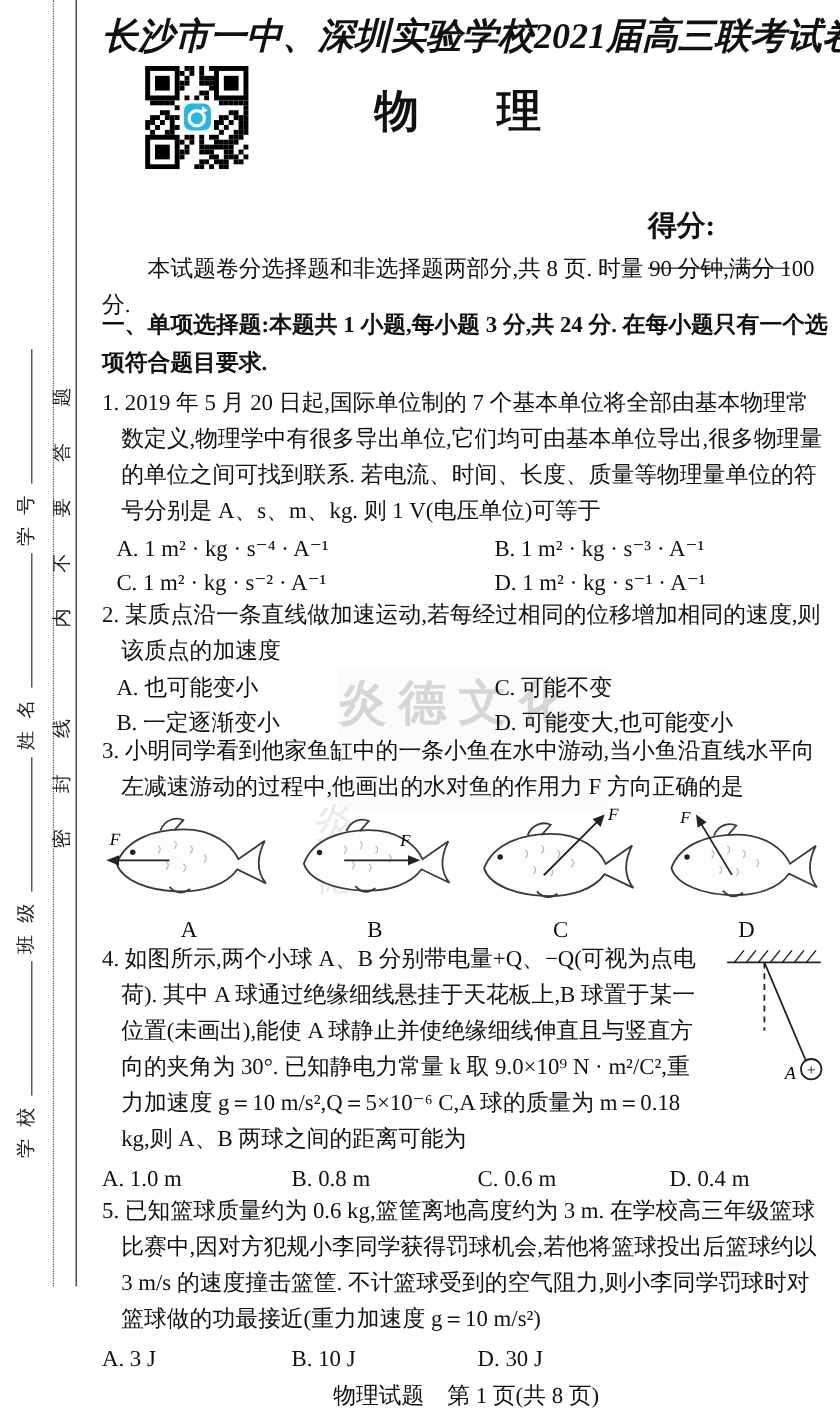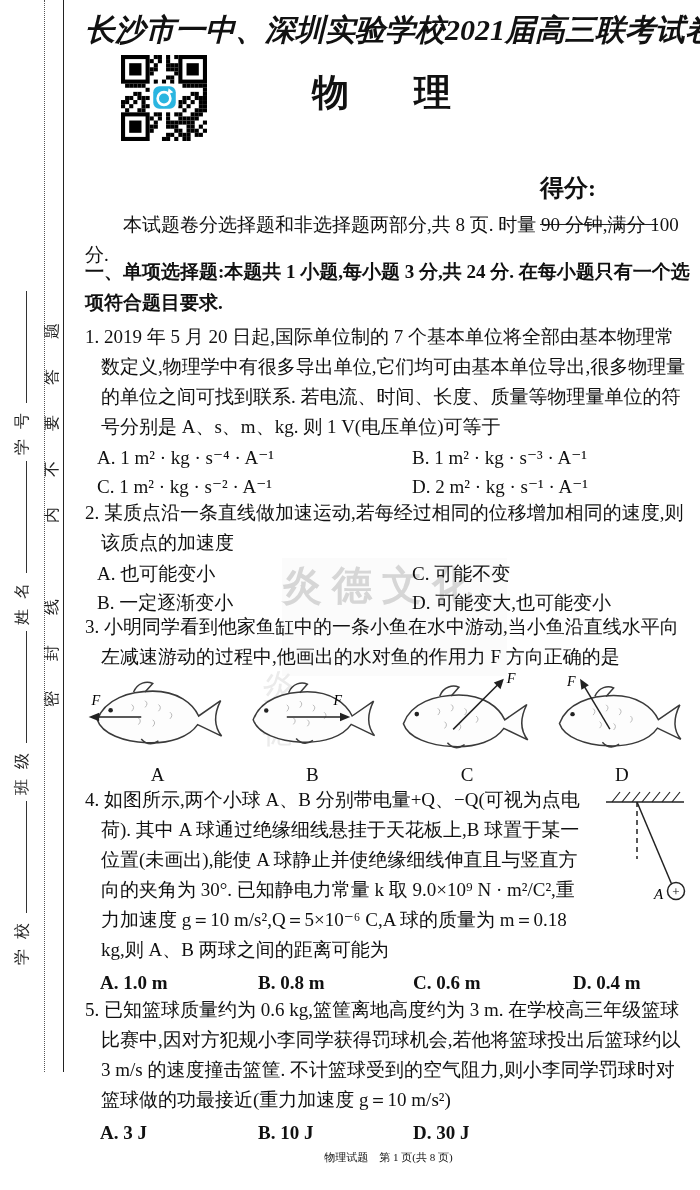--- a/index.html
+++ b/index.html
@@ -36,34 +36,34 @@
   .score{position:absolute;left:508px;top:172px;font-size:24px;font-weight:bold;margin-left:32px;}
   .score-line{display:inline-block;width:118px;border-bottom:1.5px solid #222;height:18px;}
 
   
   .intro{position:absolute;left:85px;top:210px;width:607px;font-size:19px;line-height:30px;text-indent:38px;}
   .sec-head{position:absolute;left:85px;top:256px;width:607px;
             font-size:19px;line-height:31px;font-weight:bold;}
   .q{position:absolute;left:85px;width:607px;font-size:19px;line-height:30px;z-index:1;}
   .qbody{padding-left:16px;text-indent:-16px;}
   .opts2{display:grid;grid-template-columns:315px 1fr;line-height:29px;margin-left:12px;margin-top:1px;}
-  .opts4{display:grid;grid-template-columns:158px 155px 160px 1fr;line-height:29px;margin-left:15px;margin-top:3px;font-weight:bold;}
+  .opts4{display:grid;grid-template-columns:158px 155px 160px 1fr;line-height:29px;margin-top:3px;}
 
   #q1{top:322px;} #q2{top:498px;} #q3{top:612px;} #q4{top:785px;} #q5{top:995px;}
 
   
   .fish-row{position:absolute;left:85px;top:672px;width:607px;display:flex;
             justify-content:space-between;z-index:1;}
   .fish-fig{text-align:center;}
   .fish-fig .flabel{font-size:19px;font-family:"Liberation Serif",serif;}
 
   
   .q4-diagram{float:right;width:100px;height:122px;margin:2px 0 4px 10px;}
 
-  .footer{position:absolute;left:85px;top:1150px;width:607px;text-align:center;font-size:11px;z-index:1;}
+  .footer{position:absolute;left:85px;top:1150px;width:607px;text-align:center;font-size:19px;z-index:1;}
 
   svg text{font-family:"Liberation Serif","DejaVu Serif",serif;}
 </style>
 </head>
 <body>
 
 <div class="watermark">
   <span class="wm-main">炎德文化</span>
 </div>
 <div class="wm-frag">炎德</div>
@@ -237,21 +237,21 @@
 <div class="intro">本试题卷分选择题和非选择题两部分,共 8 页. 时量 90 分钟,满分 100 分.</div>
 
 <div class="sec-head">一、单项选择题:本题共 1 小题,每小题 3 分,共 24 分. 在每小题只有一个选项符合题目要求.</div>
 
 <div class="q" id="q1">
   <div class="qbody"><span>1.</span> <span>2019 年 5 月 20 日起,国际单位制的 7 个基本单位将全部由基本物理常数定义,物理学中有很多导出单位,它们均可由基本单位导出,很多物理量的单位之间可找到联系. 若电流、时间、长度、质量等物理量单位的符号分别是 A、s、m、kg. 则 1 V(电压单位)可等于</span></div>
   <div class="opts2">
     <span>A. 1 m² · kg · s⁻⁴ · A⁻¹</span>
     <span>B. 1 m² · kg · s⁻³ · A⁻¹</span>
     <span>C. 1 m² · kg · s⁻² · A⁻¹</span>
-    <span>D. 2 m² · kg · s⁻¹ · A⁻¹</span>
+    <span>D. 1 m² · kg · s⁻¹ · A⁻¹</span>
   </div>
 </div>
 
 <div class="q" id="q2">
   <div class="qbody"><span>2.</span> <span>某质点沿一条直线做加速运动,若每经过相同的位移增加相同的速度,则该质点的加速度</span></div>
   <div class="opts2">
     <span>A. 也可能变小</span>
     <span>C. 可能不变</span>
     <span>B. 一定逐渐变小</span>
     <span>D. 可能变大,也可能变小</span>

